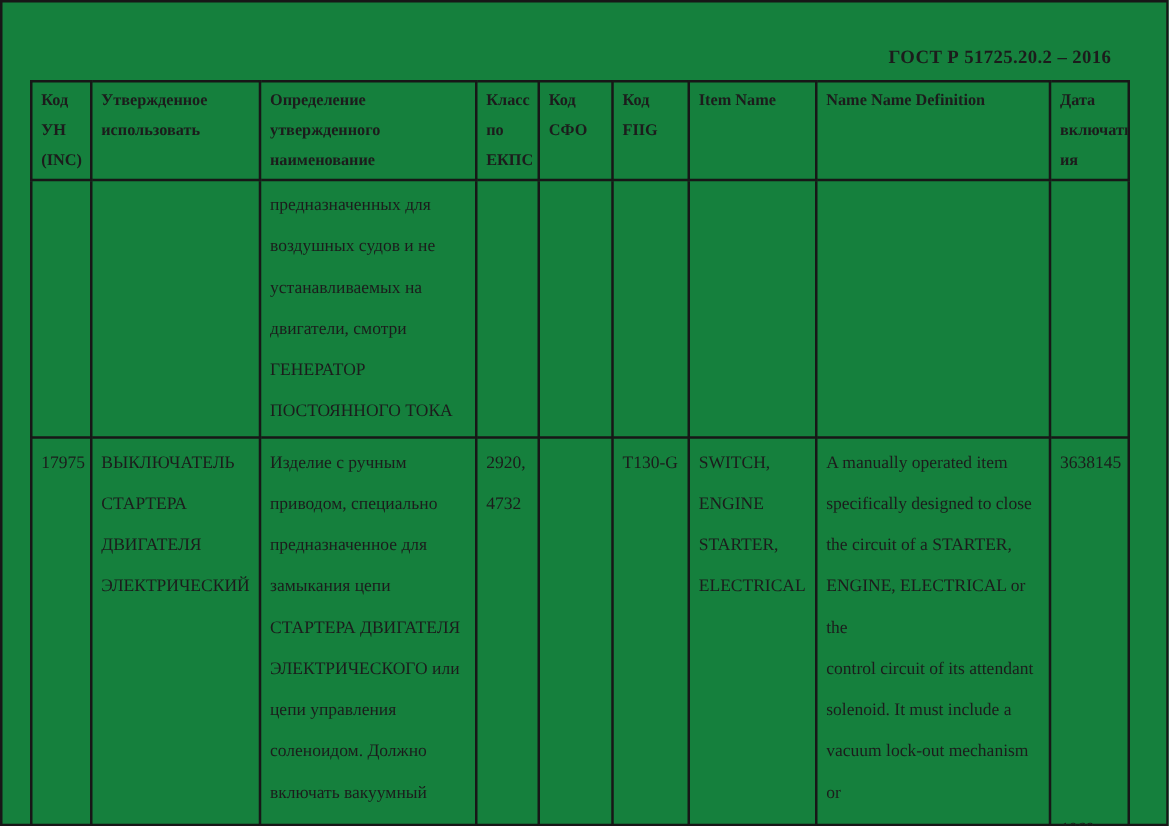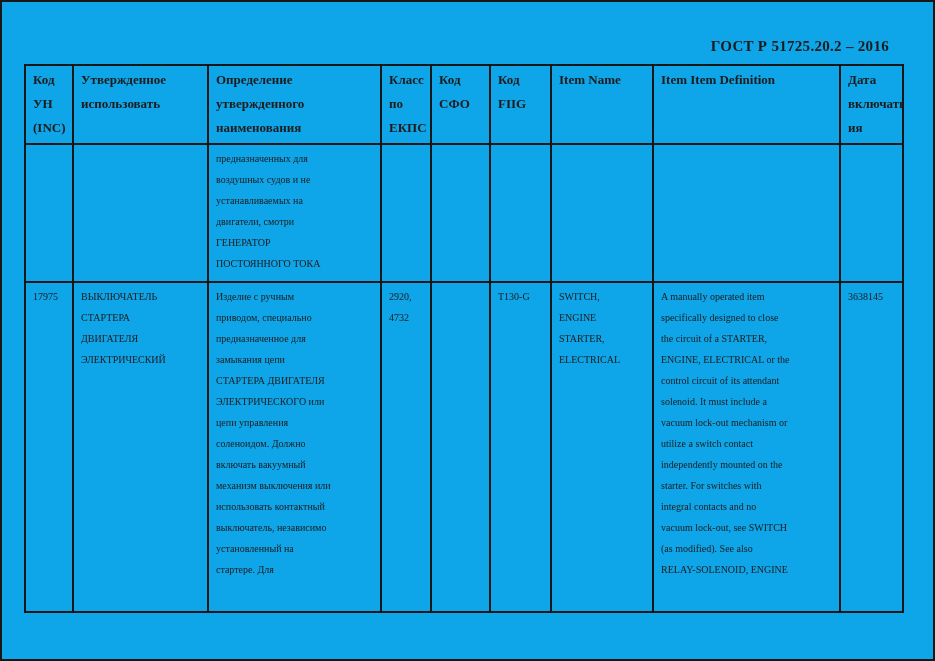--- a/index.html
+++ b/index.html
@@ -8,21 +8,21 @@
     background: #ffffff;
     font-family: "Liberation Serif", serif;
     color: #1c1c1c;
     position: relative;
     overflow: hidden;
   }
   .page {
     position: absolute; left: 0; top: 0; right: 0; bottom: 0;
     border: 2px solid #171717;
     box-sizing: border-box;
-    background: #0ea5e9;
+    background: #15803d;
   }
   .doc-header {
     position: absolute;
     top: 36px; right: 44px;
     font-weight: bold;
     font-size: 15px;
     letter-spacing: 0.3px;
     white-space: nowrap;
   }
   table.main-table {
@@ -31,22 +31,22 @@
     width: 878px;
     border-collapse: collapse;
     table-layout: fixed;
   }
   .main-table th, .main-table td {
     border: 2px solid #171717;
     vertical-align: top;
     text-align: left;
     white-space: pre-line;
     padding: 3px 4px 3px 7px;
-    font-size: 10px;
-    line-height: 21px;
+    font-size: 14px;
+    line-height: 33px;
     overflow: hidden;
     box-sizing: border-box;
   }
   .main-table th {
     font-weight: bold;
     font-size: 13px;
     line-height: 24px;
     padding-top: 2px;
   }
   tr.header-row { height: 75px; }
@@ -82,30 +82,30 @@
     </colgroup>
     <thead>
       <tr class="header-row">
         <th>Код
 УН
 (INC)</th>
         <th>Утвержденное
 использовать</th>
         <th>Определение
 утвержденного
-наименования</th>
+наименование</th>
         <th>Класс
 по
 ЕКПС</th>
         <th>Код
 СФО</th>
         <th>Код
 FIIG</th>
         <th>Item Name</th>
-        <th>Item Item Definition</th>
+        <th>Name Name Definition</th>
         <th>Дата
 включать
 ия</th>
       </tr>
     </thead>
     <tbody>
       <tr class="row-continuation">
         <td></td>
         <td></td>
         <td>предназначенных для

